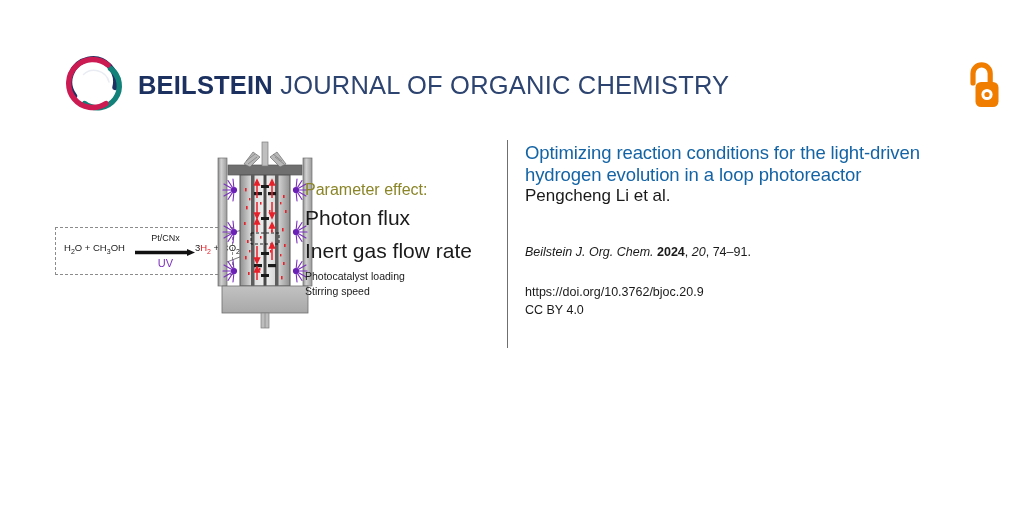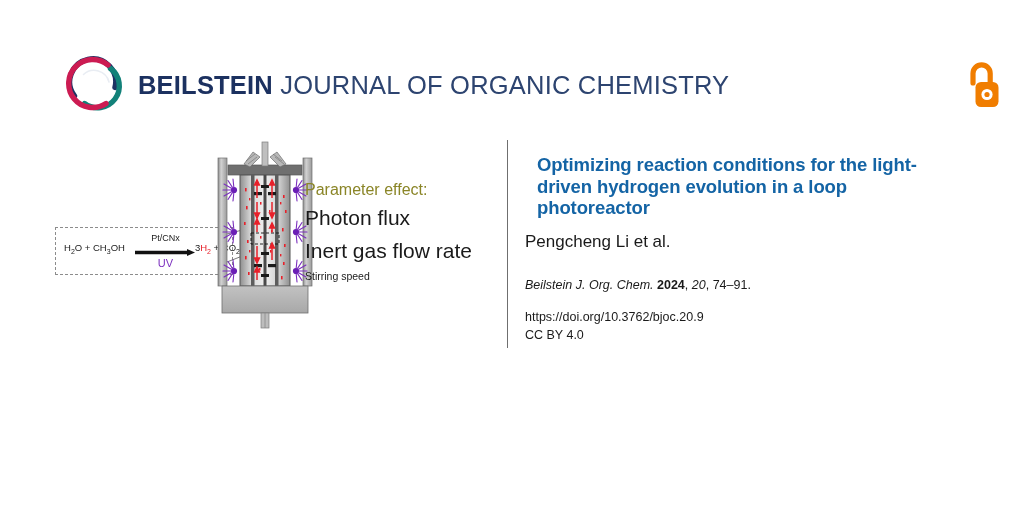--- a/index.html
+++ b/index.html
@@ -171,43 +171,43 @@
   #param-minor-wrap { margin-top: 6px; }
 
   
   #article-info {
     position: absolute;
     left: 525px; top: 142px;
     width: 445px;
   }
   #article-title {
     color: #1464a5;
-    font-weight: bold;
+    font-weight: normal;
     font-size: 18.5px;
     line-height: 21.5px;
     letter-spacing: -0.1px;
-    margin: 12px;
+    margin: 0;
   }
   #article-authors {
-    margin-top: 12px;
+    margin-top: 0;
     font-size: 17px;
     color: #1a1a1a;
     line-height: 21px;
   }
   #article-citation {
-    margin-top: 25px;
+    margin-top: 38px;
     font-size: 12.5px;
     color: #1a1a1a;
     font-style: italic;
     line-height: 17px;
   }
   #article-citation .cit-year { font-weight: bold; font-style: normal; }
   #article-citation .cit-roman { font-style: normal; }
   #article-doi {
-    margin-top: 14px;
+    margin-top: 22px;
     font-size: 12.5px;
     color: #1a1a1a;
     line-height: 18px;
   }
   #article-license {
     font-size: 12.5px;
     color: #1a1a1a;
     line-height: 18px;
   }
 </style>
@@ -420,20 +420,21 @@
 
     <rect x="51" y="173" width="8" height="15" fill="#bdbdbd" stroke="#7d7d7d" stroke-width="0.7"></rect>
     <line x1="55" y1="173" x2="55" y2="188" stroke="#8a8a8a" stroke-width="0.8"></line>
   </svg>
 
   <div id="param-block">
     <div id="param-heading">Parameter effect:</div>
     <div class="param-major">Photon flux</div>
     <div class="param-major">Inert gas flow rate</div>
     <div id="param-minor-wrap">
+      <div class="param-minor">Photocatalyst loading</div>
       <div class="param-minor">Stirring speed</div>
     </div>
   </div>
 </div>
 
 <div id="article-info">
   <h1 id="article-title">Optimizing reaction conditions for the light-driven hydrogen evolution in a loop photoreactor</h1>
   <div id="article-authors">Pengcheng Li et al.</div>
   <div id="article-citation">
     <span>Beilstein J. Org. Chem.</span>

